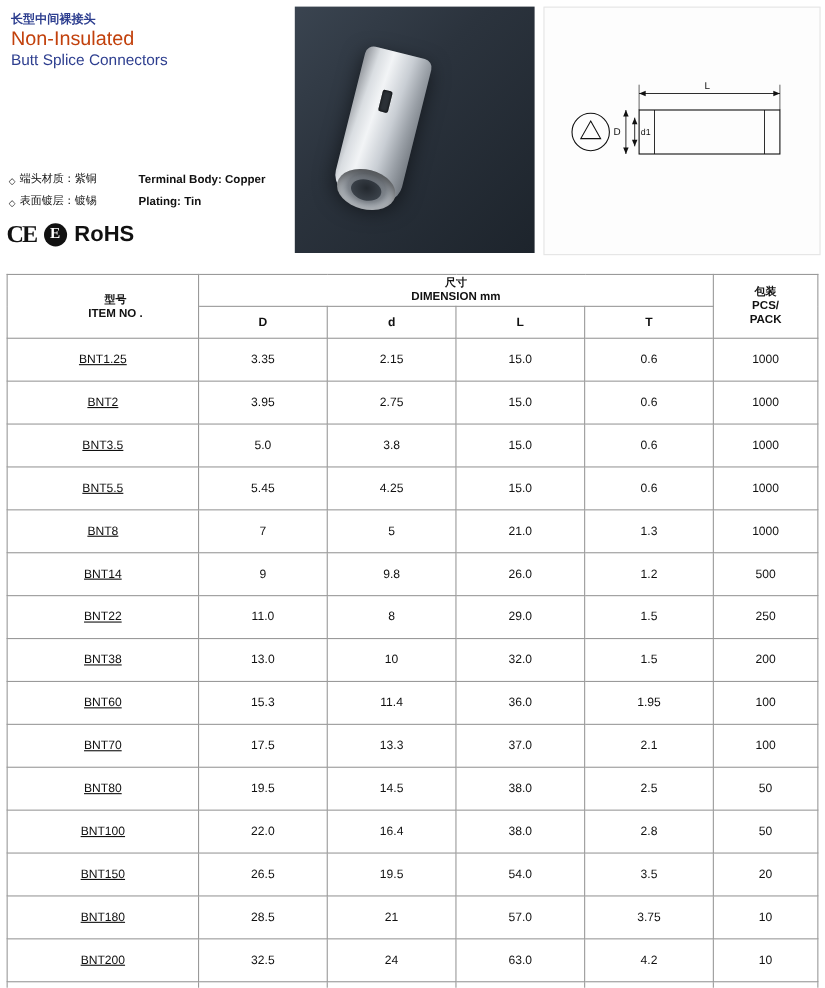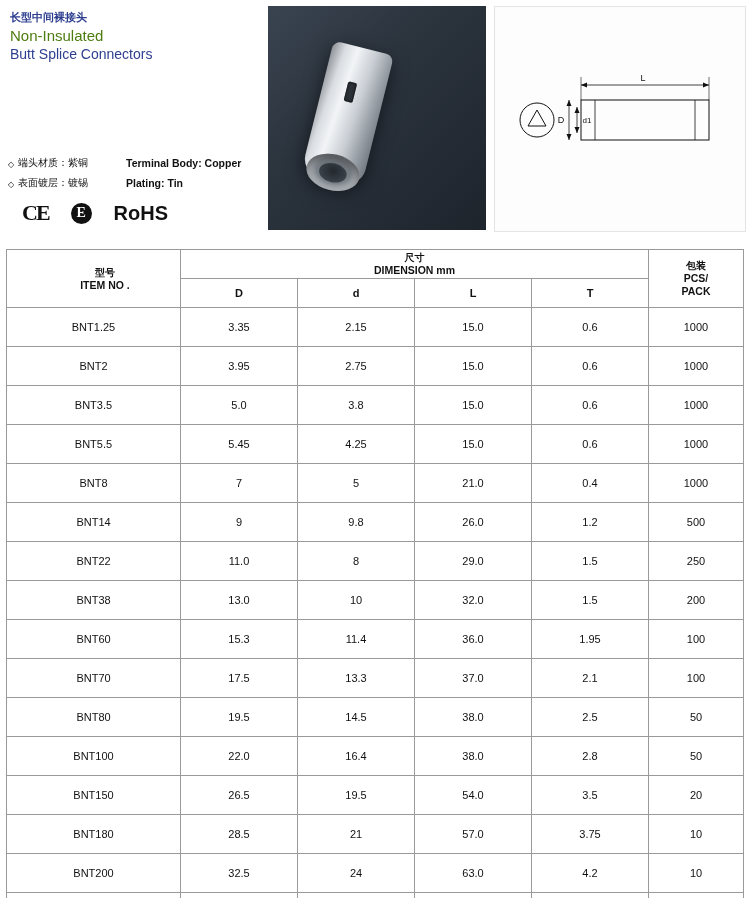--- a/index.html
+++ b/index.html
@@ -30,22 +30,22 @@
     width: 250px;
   }
   .title-cn {
     font-size: 11px;
     color: #2d3e8f;
     font-weight: bold;
     line-height: 15px;
     font-family: "DejaVu Sans", sans-serif;
   }
   .title-en1 {
-    font-size: 15px;
-    color: #4d7c0f;
+    font-size: 18px;
+    color: #c2410c;
     line-height: 19px;
     margin-top: 1px;
   }
   .title-en2 {
     font-size: 14px;
     color: #2d3e8f;
     line-height: 19px;
   }
 
   .specs {
@@ -75,22 +75,21 @@
     font-size: 10.5px;
     font-weight: bold;
   }
 
   .cert-row {
     position: absolute;
     left: 6px;
     top: 200px;
     display: flex;
     align-items: center;
-    gap: 22px;
-    margin-left: 16px;
+    gap: 7px;
   }
   .ce-mark {
     font-size: 22px;
     font-weight: bold;
     letter-spacing: -2px;
     font-family: "Liberation Serif", serif;
     color: #111;
   }
   .e-mark {
     width: 21px;
@@ -206,21 +205,21 @@
     line-height: 13px;
     font-family: "DejaVu Sans", sans-serif;
   }
   .hdr-en {
     font-size: 10.5px;
     display: block;
     line-height: 13px;
   }
   .hdr-sub { font-size: 11px; height: 26px; }
   tbody td { height: 36px; }
-  td.model { font-size: 11px; }
+  td.model { font-size: 11px; text-decoration: underline; }
 </style>
 </head>
 <body>
 
 <div class="top-section">
 
   <div class="title-block">
     <div class="title-cn">长型中间裸接头</div>
     <div class="title-en1">Non-Insulated</div>
     <div class="title-en2">Butt Splice Connectors</div>
@@ -340,21 +339,21 @@
         <td>4.25</td>
         <td>15.0</td>
         <td>0.6</td>
         <td>1000</td>
       </tr>
       <tr>
         <td class="model">BNT8</td>
         <td>7</td>
         <td>5</td>
         <td>21.0</td>
-        <td>0.4</td>
+        <td>1.3</td>
         <td>1000</td>
       </tr>
       <tr>
         <td class="model">BNT14</td>
         <td>9</td>
         <td>9.8</td>
         <td>26.0</td>
         <td>1.2</td>
         <td>500</td>
       </tr>

